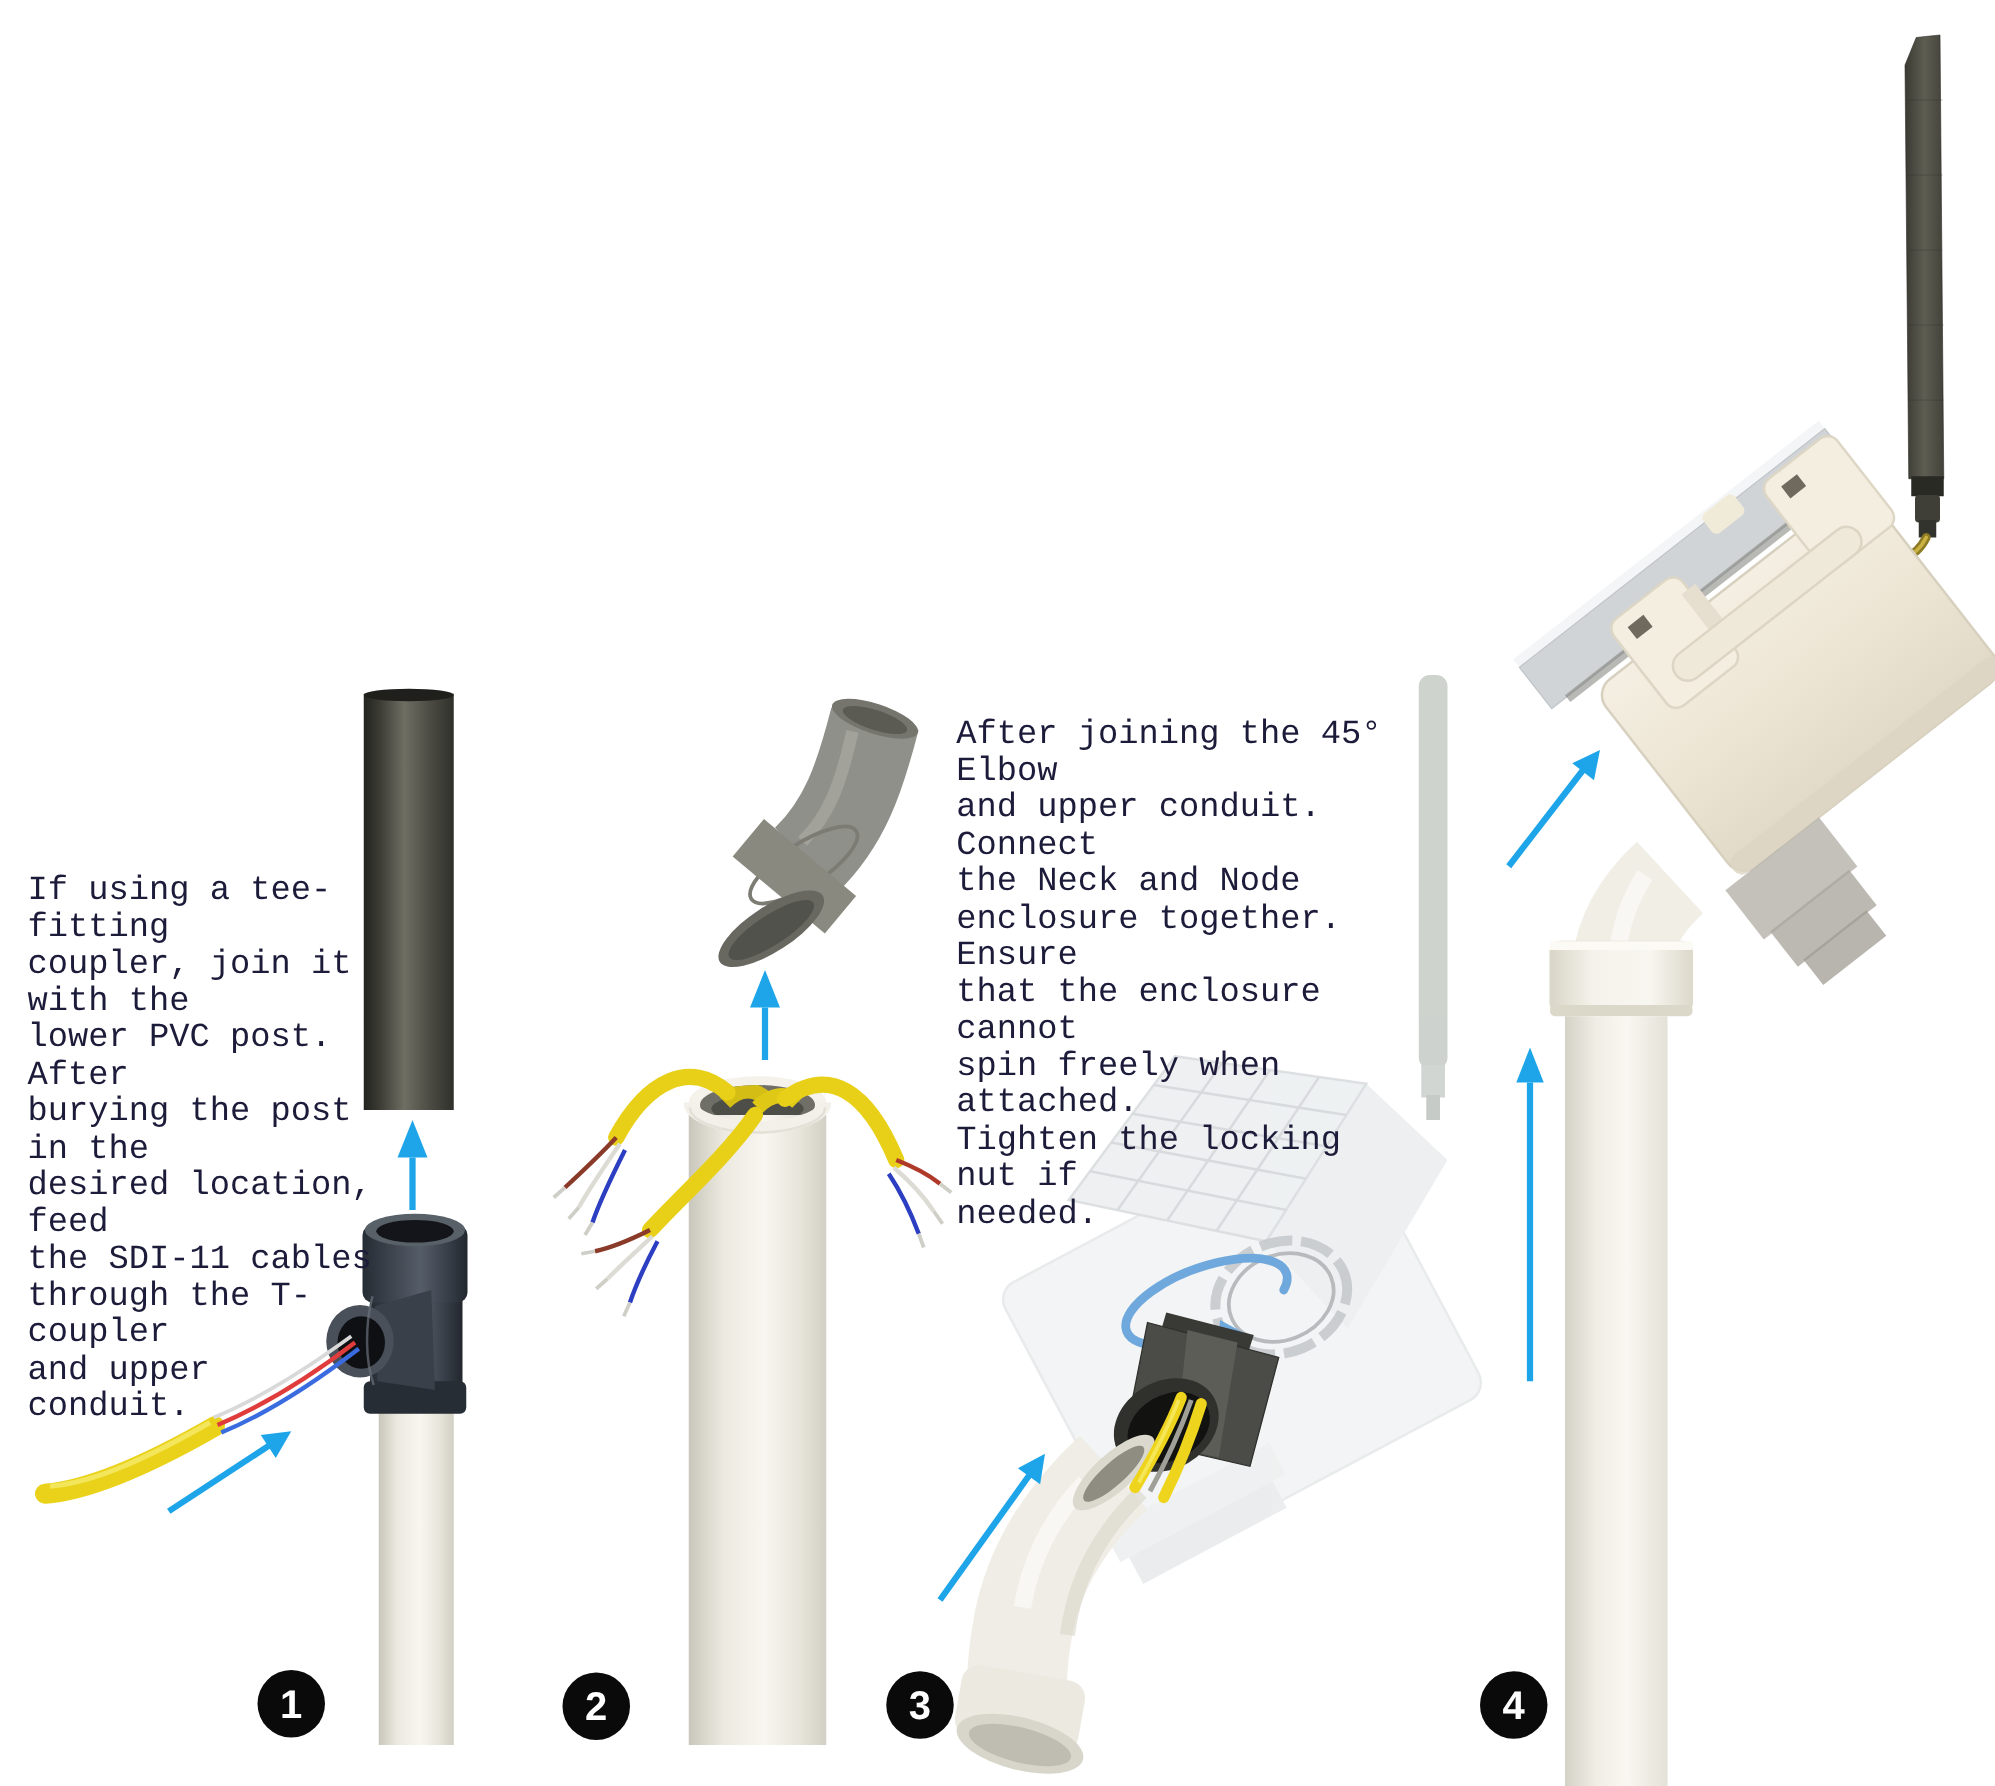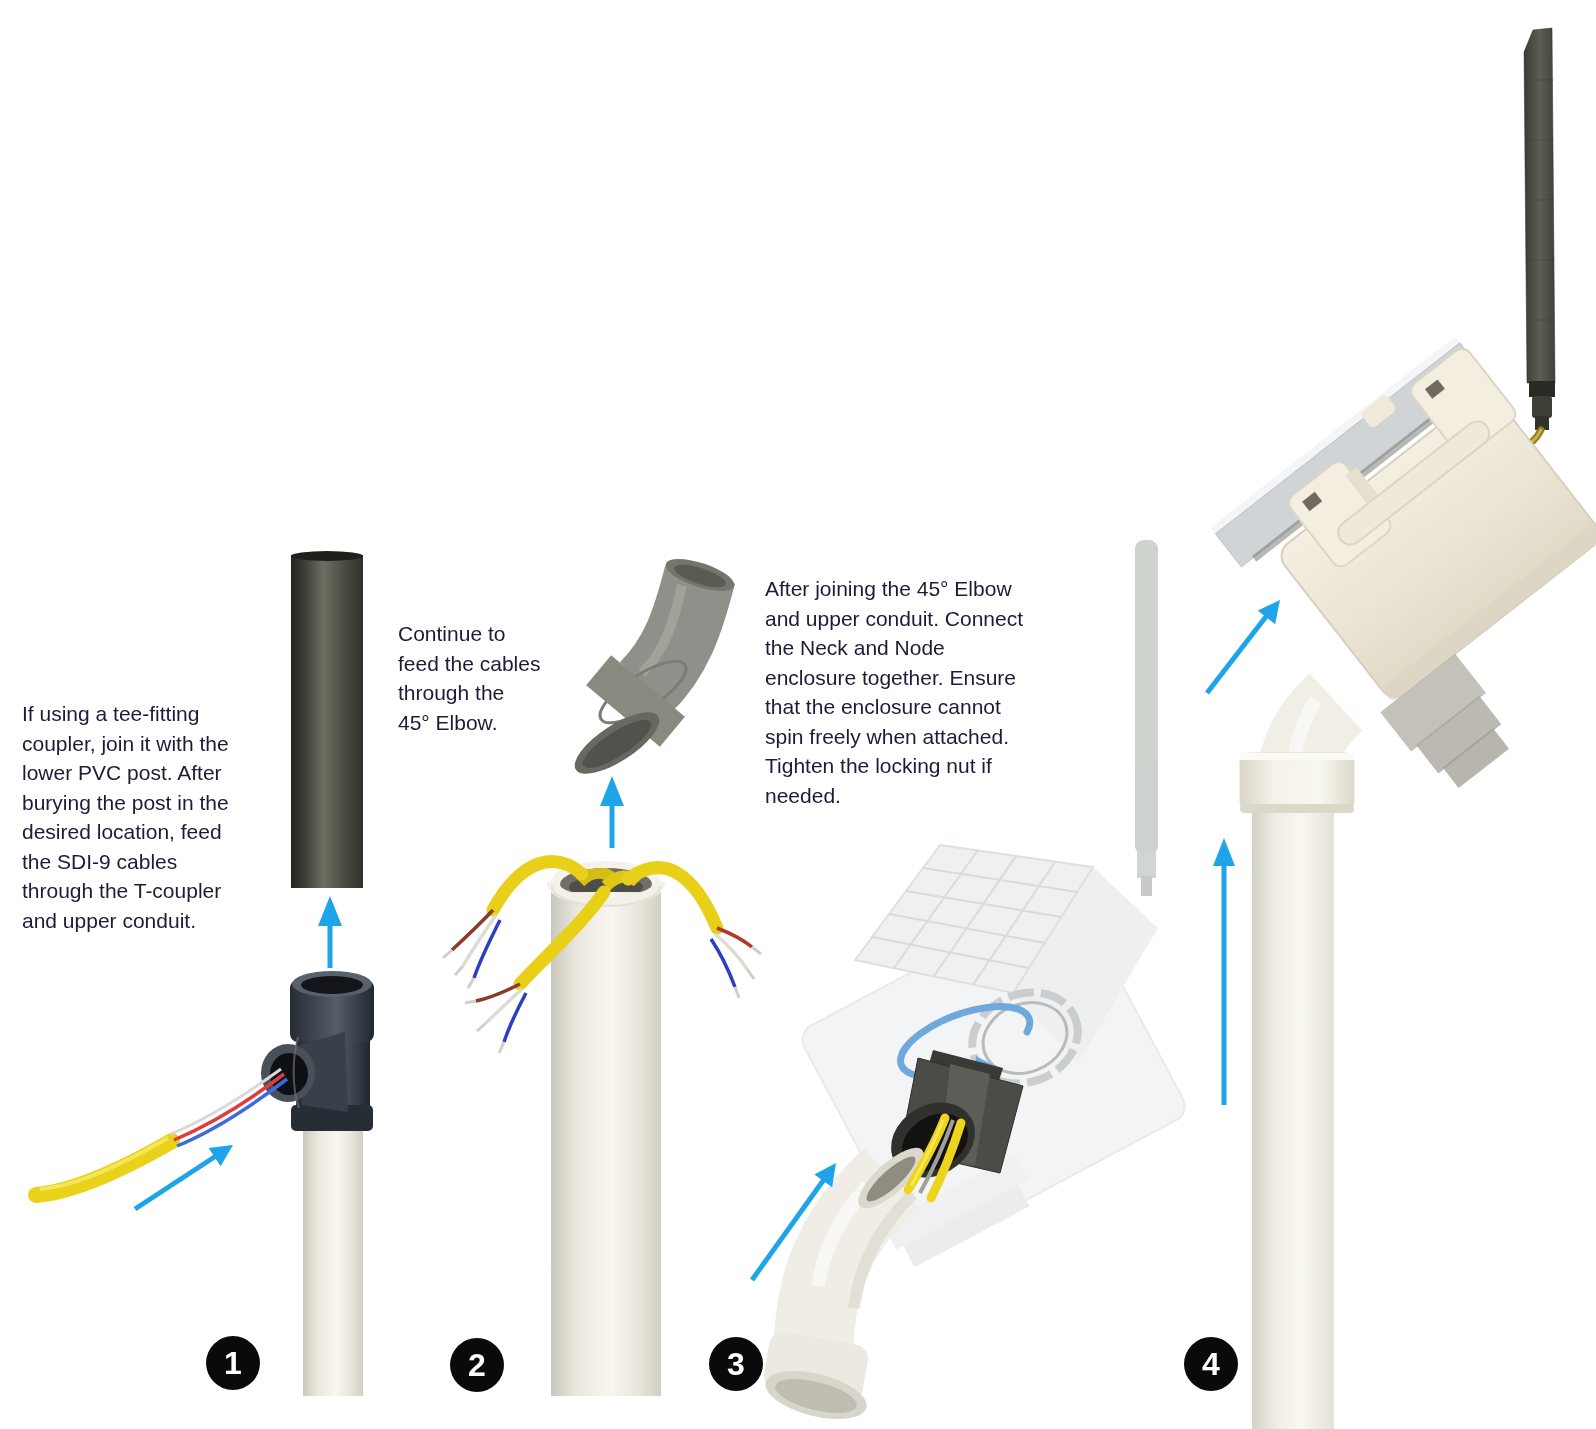--- a/index.html
+++ b/index.html
@@ -1,20 +1,20 @@
 <!DOCTYPE html>
 <html><head>
 <meta charset="utf-8">
 <style>
   html,body{margin:0;padding:0;background:#ffffff;}
   #canvas{position:relative;width:1596px;height:1429px;background:#ffffff;overflow:hidden;
           font-family:"Liberation Sans",sans-serif;}
   .step-svg{position:absolute;}
   .instruction{position:absolute;white-space:pre-line;color:#1c1c3a;
-               font-size:21px;line-height:29.5px;font-family:Liberation Sans, sans-serif;}
+               font-size:27px;line-height:29.5px;font-family:Liberation Mono, monospace;}
   .badge{position:absolute;width:54px;height:54px;border-radius:50%;background:#0a0a0a;
          color:#ffffff;display:flex;align-items:center;justify-content:center;
          font-size:32px;font-weight:bold;font-family:"Liberation Sans",sans-serif;}
 </style>
 </head>
 <body>
 
 <div id="canvas">
 
   <svg class="step-svg" style="left:0;top:540px" width="400" height="889" viewBox="0 0 400 889">
@@ -318,28 +318,24 @@
       <line x1="84" y1="866" x2="84" y2="1105" stroke="#1ea5e9" stroke-width="5"></line>
       <polygon points="84,838 73,866 95,866" fill="#1ea5e9"></polygon>
     </g>
   </svg>
 
   <div class="instruction" style="left:22px;top:699px;width:285px">If using a tee-fitting
 coupler, join it with the
 lower PVC post. After
 burying the post in the
 desired location, feed
-the SDI-9 cables
+the SDI-11 cables
 through the T-coupler
 and upper conduit.</div>
 
-  <div class="instruction" style="left:398px;top:619px;width:210px">Continue to
-feed the cables
-through the
-45° Elbow.</div>
 
   <div class="instruction" style="left:765px;top:574px;width:345px">After joining the 45° Elbow
 and upper conduit. Connect
 the Neck and Node
 enclosure together. Ensure
 that the enclosure cannot
 spin freely when attached.
 Tighten the locking nut if
 needed.</div>
 

